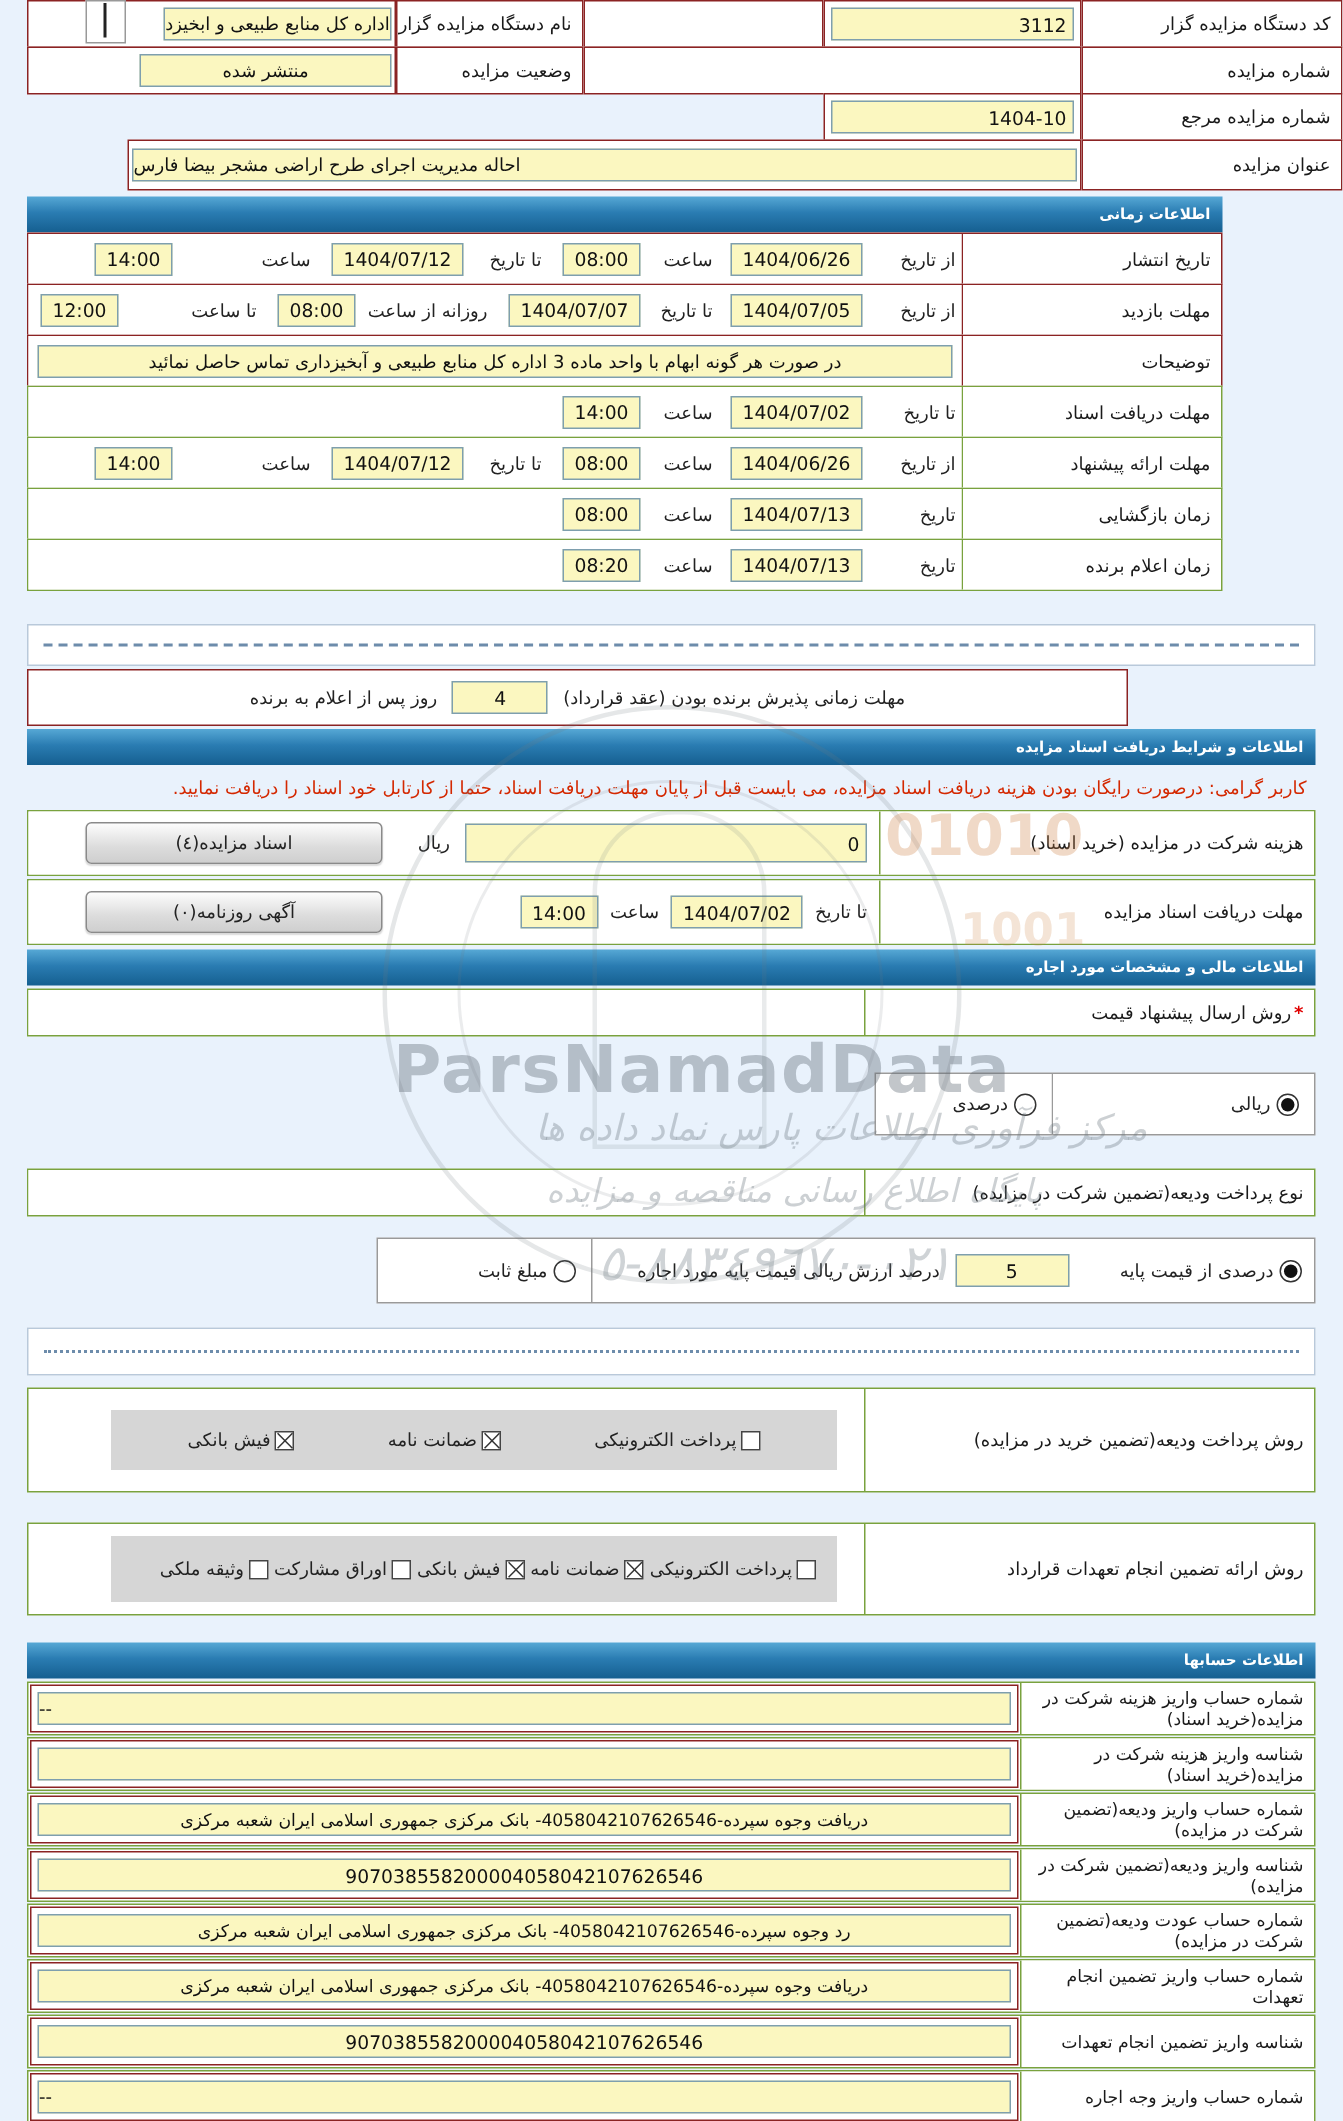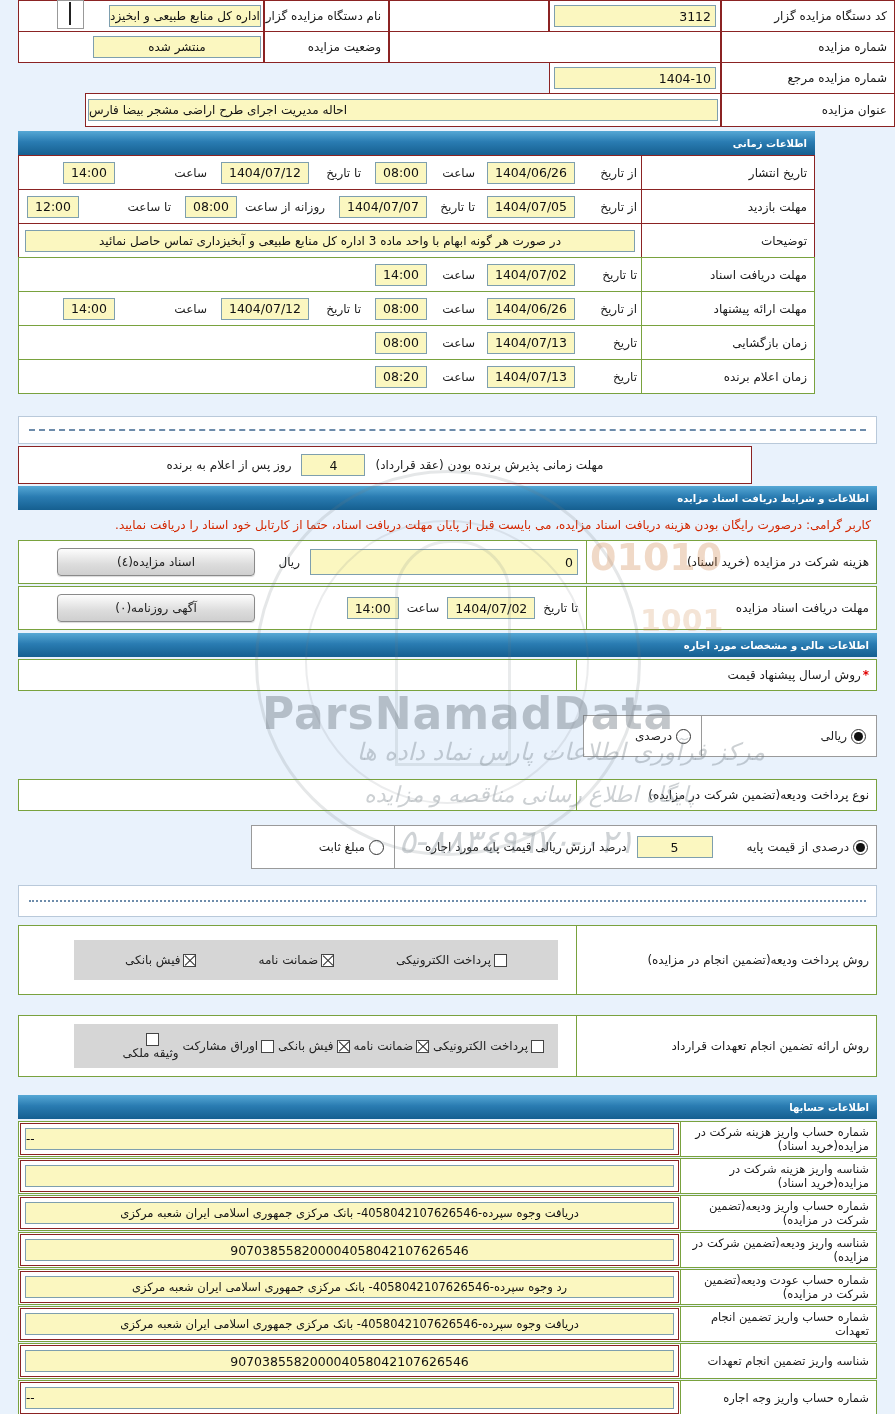--- a/index.html
+++ b/index.html
@@ -269,21 +269,21 @@
         </div>
       </div>
       <div style="flex:1;"></div>
     </div>
 
     <div class="dashbox" style="height:30px;margin-top:16px;">
       <div class="dashline" style="border-top-style:dotted;"></div>
     </div>
 
     <div class="row b-green" style="height:68px;margin-top:8px;background:#fff;align-items:center;">
-      <div class="cell lblc sepl-g" style="width:292px;align-self:stretch;border-width:0 0 0 1px;">روش پرداخت ودیعه(تضمین انجام در مزایده)</div>
+      <div class="cell lblc sepl-g" style="width:292px;align-self:stretch;border-width:0 0 0 1px;">روش پرداخت ودیعه(تضمین خرید در مزایده)</div>
       <div style="flex:1;display:flex;align-items:center;">
         <div class="graybox" style="height:40px;flex:1;margin:0 18px 0 55px;justify-content:space-around;padding:0 20px;">
           <span style="display:flex;align-items:center;">
             <span class="cb"></span>
             <span>پرداخت الکترونیکی</span>
           </span>
           <span style="display:flex;align-items:center;">
             <span class="cb checked"></span>
             <span>ضمانت نامه</span>
           </span>
@@ -308,21 +308,21 @@
             <span>ضمانت نامه</span>
           </span>
           <span style="display:flex;align-items:center;">
             <span class="cb checked"></span>
             <span>فیش بانکی</span>
           </span>
           <span style="display:flex;align-items:center;">
             <span class="cb"></span>
             <span>اوراق مشارکت</span>
           </span>
-          <span style="display:flex;align-items:center;flex-direction:column;">
+          <span style="display:flex;align-items:center;">
             <span class="cb"></span>
             <span>وثیقه ملکی</span>
           </span>
         </div>
       </div>
     </div>
 
     <div class="hdr" style="margin-top:18px;">اطلاعات حسابها</div>
 
     <div id="account-rows">

